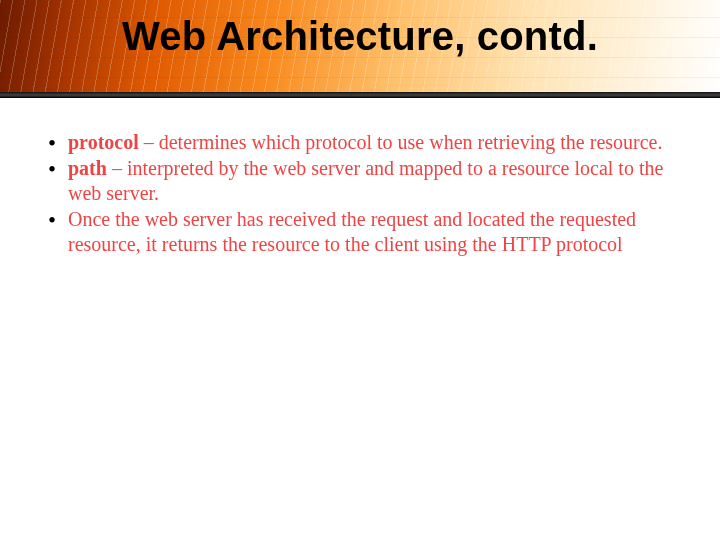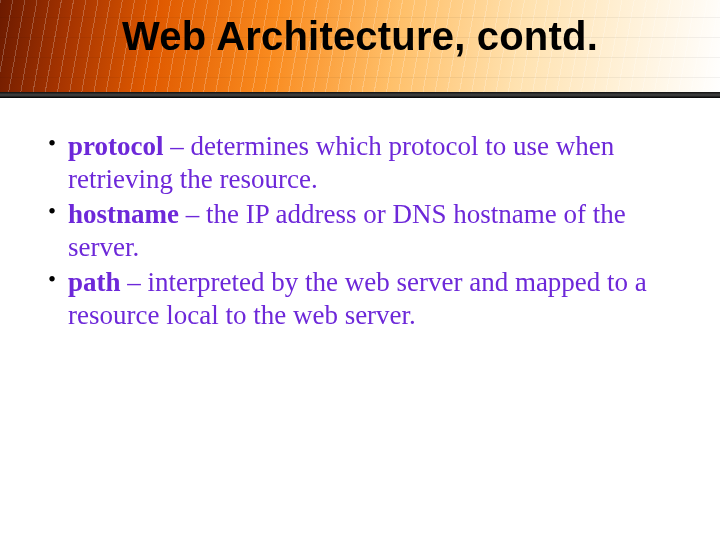--- a/index.html
+++ b/index.html
@@ -59,23 +59,23 @@
     top: 130px;
     left: 40px;
     right: 40px;
   }
   ul.bullets {
     list-style: none;
   }
   ul.bullets > li {
     position: relative;
     padding-left: 28px;
-    font-size: 27px;
+    font-size: 20px;
     line-height: 1.22;
-    color: #6d28d9;
+    color: #ef4444;
     margin-bottom: 2px;
   }
   ul.bullets > li::before {
     content: "•";
     position: absolute;
     left: 8px;
     top: 0;
     font-size: 23px;
     color: #000;
   }
@@ -89,20 +89,20 @@
     <div class="title">Web Architecture, contd.</div>
     <div class="separator"></div>
   </div>
 
   <div class="content">
     <ul class="bullets">
       <li>
         <span class="bold">protocol</span><span> – determines which protocol to use when retrieving the resource.</span>
       </li>
       <li>
-        <span class="bold">hostname</span><span> – the IP address or DNS hostname of the server.</span>
+        <span class="bold">path</span><span> – interpreted by the web server and mapped to a resource local to the web server.</span>
       </li>
       <li>
-        <span class="bold">path</span><span> – interpreted by the web server and mapped to a resource local to the web server.</span>
+        <span class="bold"></span><span>Once the web server has received the request and located the requested resource, it returns the resource to the client using the HTTP protocol</span>
       </li>
     </ul>
   </div>
 </div>
 
 </body></html>

